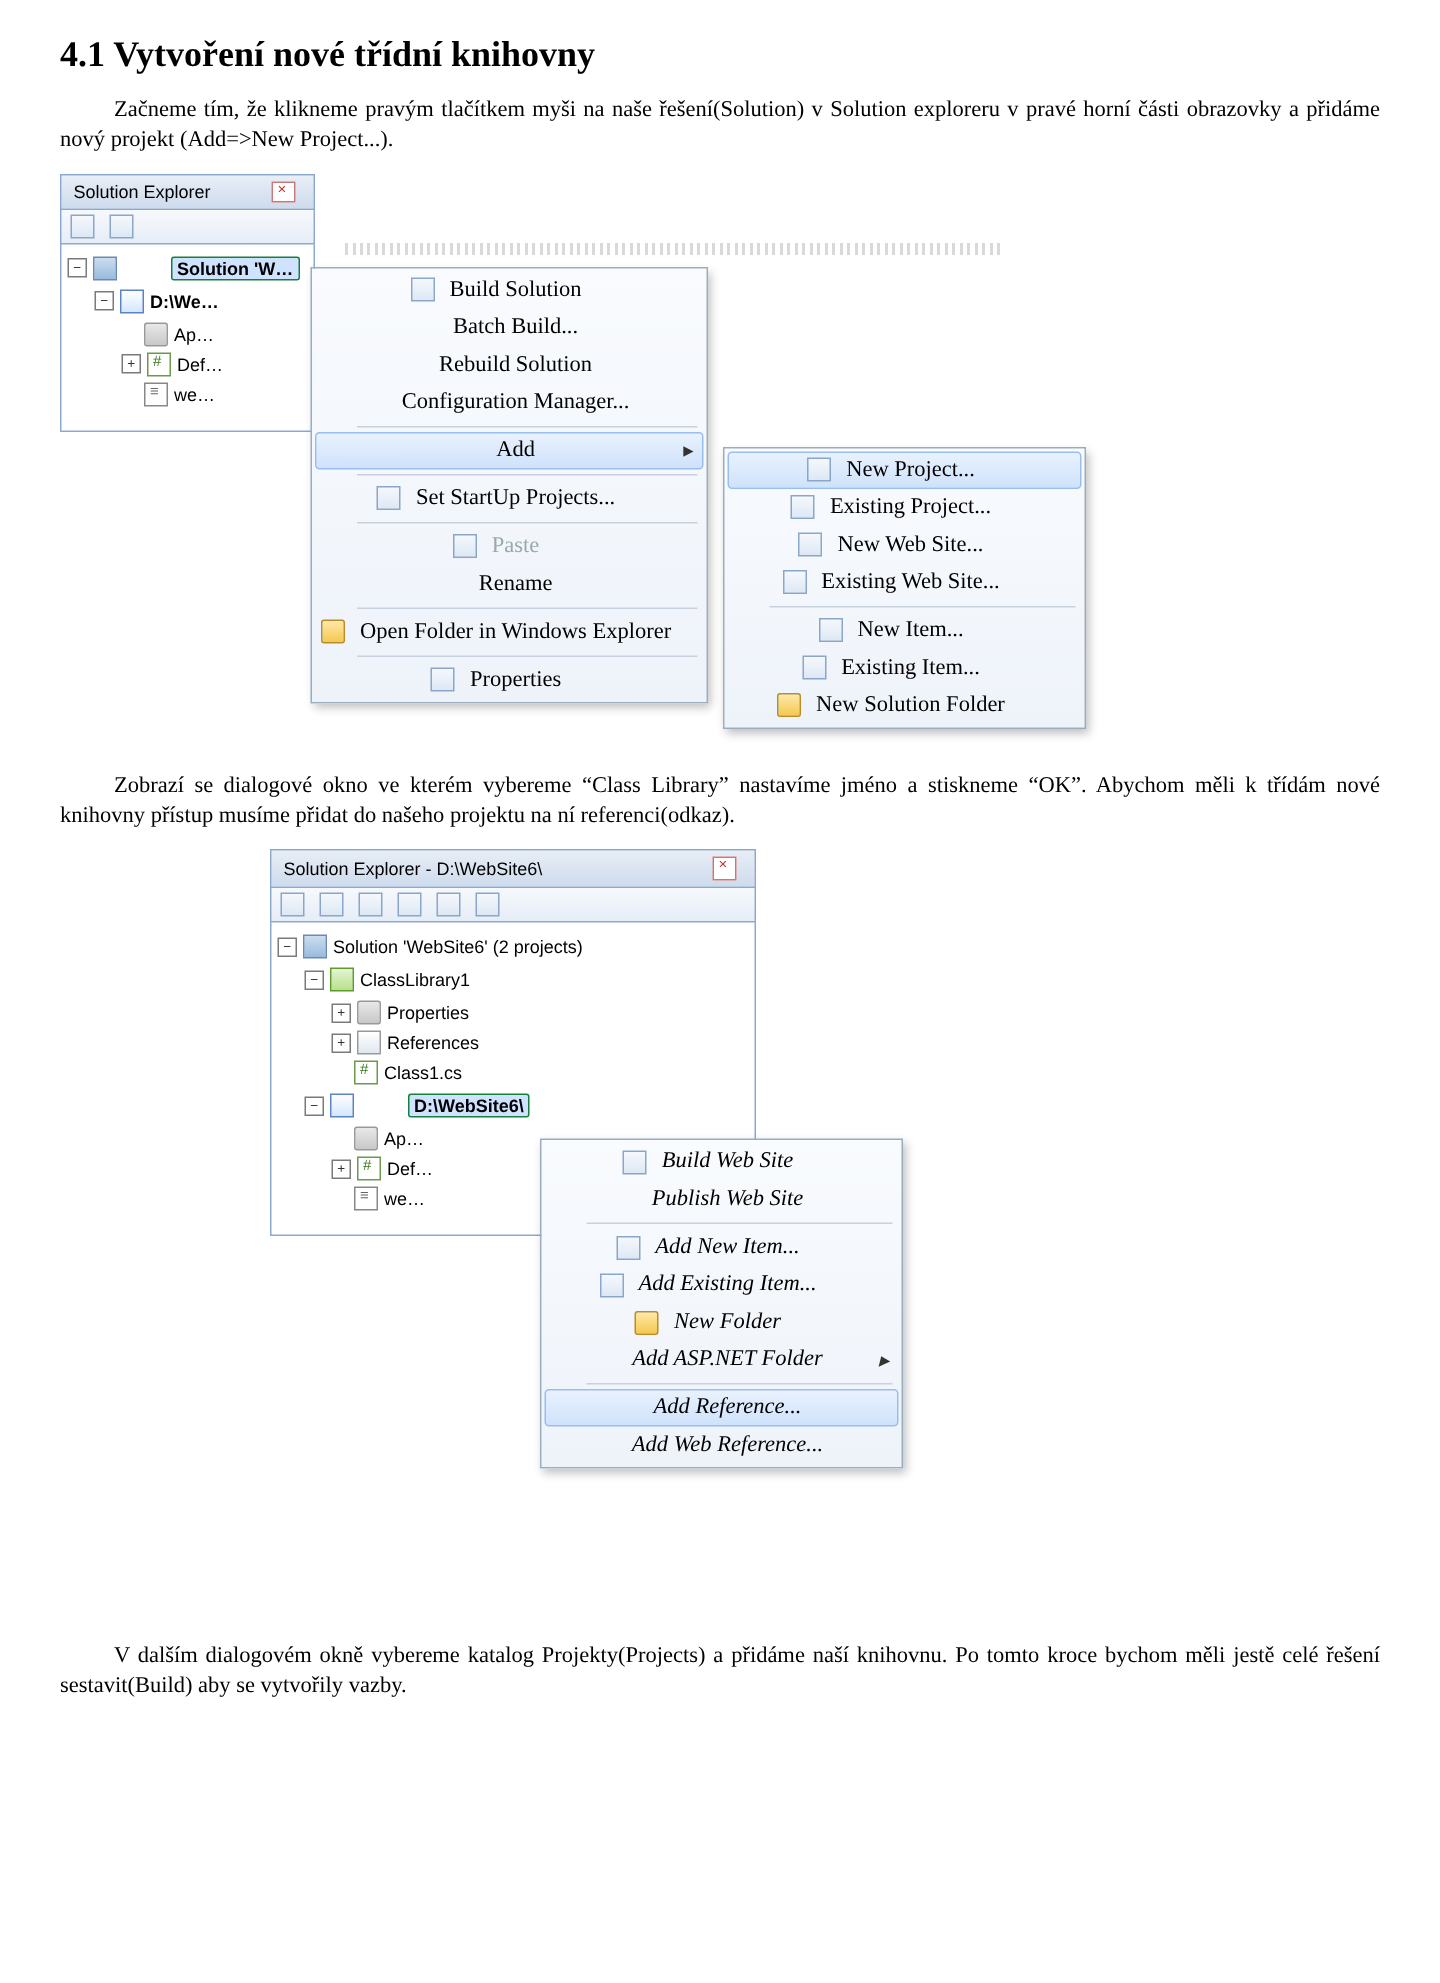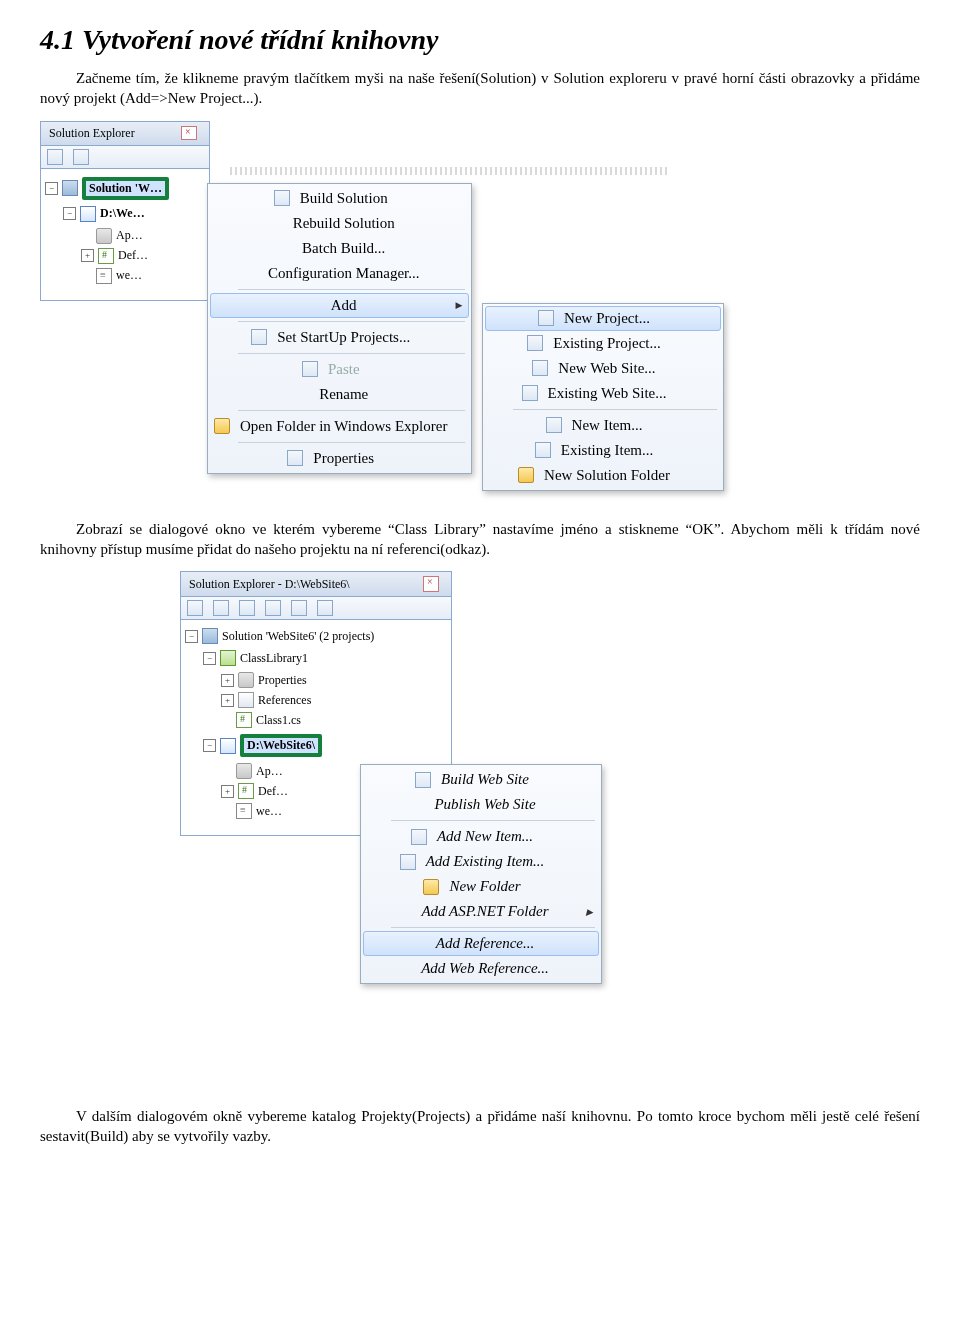--- a/index.html
+++ b/index.html
@@ -1,21 +1,21 @@
 <!DOCTYPE html>
 <html><head>
 <meta charset="utf-8">
 <style>
 body { margin:0; padding:24px 40px; font-family:"Times New Roman",serif; font-size:15px; color:#000; background:#fff; width:880px; }
-h2 { font-style:italic; font-weight:bold; font-size:28px; margin:0 0 12px 0; }
+h2 { font-weight:bold; font-size:24px; margin:0 0 12px 0; }
 p { margin:0 0 10px 0; text-align:justify; line-height:1.35; }
 .indent { text-indent:36px; }
 .screenshot { margin:12px 0 18px 0; }
 
-.panel { font-family:Liberation Serif, serif; font-size:12px; background:#fff; }
+.panel { font-family:Liberation Sans, sans-serif; font-size:12px; background:#fff; }
 .se-title { background:linear-gradient(#e8eef6,#cedbed); border:1px solid #8ba9cf; padding:4px 8px; display:flex; align-items:center; justify-content:space-between; }
 .se-title .ico.x { width:14px; height:14px; }
 .se-toolbar { background:linear-gradient(#f7f9fc,#e6edf7); border:1px solid #8ba9cf; border-top:none; padding:3px 6px; display:flex; gap:6px; }
 .se-body { border:1px solid #8ba9cf; border-top:none; padding:6px 4px 10px 4px; min-height:60px; }
 .tree { list-style:none; margin:0; padding:0; }
 .tree li { padding:2px 0 2px 0; display:flex; align-items:center; white-space:nowrap; }
 .tree ul { list-style:none; margin:0; padding-left:18px; }
 .twist { width:11px; height:11px; border:1px solid #7a7a7a; background:#fff; display:inline-flex; align-items:center; justify-content:center; font-size:9px; line-height:1; margin-right:4px; color:#333; }
 .ico { width:16px; height:16px; display:inline-block; margin-right:4px; position:relative; flex:0 0 16px; }
 .ico.sol { background:linear-gradient(#cde,#9bd); border:1px solid #6a89b5; box-sizing:border-box; }
@@ -24,38 +24,38 @@
 .ico.folderg { background:linear-gradient(#e8e8e8,#c8c8c8); border:1px solid #999; box-sizing:border-box; border-radius:2px; }
 .ico.cs { background:#fff; border:1px solid #6a9a4a; box-sizing:border-box; }
 .ico.cs:after { content:"#"; color:#3b7a1e; font-size:10px; position:absolute; left:3px; top:0; }
 .ico.cfg { background:#fff; border:1px solid #888; box-sizing:border-box; }
 .ico.cfg:after { content:"≡"; color:#666; font-size:10px; position:absolute; left:3px; top:0; }
 .ico.cmd { background:linear-gradient(#f5f8fc,#dde8f5); border:1px solid #8aa6c8; box-sizing:border-box; }
 .ico.csproj { background:linear-gradient(#e4f4d4,#b9e08c); border:1px solid #5f9a2c; box-sizing:border-box; }
 .ico.ref { background:linear-gradient(#fff,#e0e8f0); border:1px solid #999; box-sizing:border-box; }
 .ico.x { background:#fff; border:1px solid #c77; box-sizing:border-box; text-align:center; }
 .ico.x:after { content:"×"; color:#b33; font-size:10px; position:absolute; left:3px; top:-1px; }
-.sel { background:#cfe3ff; border:4px solid #15803d; border-radius:2px; padding:0 3px; font-weight:bold; }
+.sel { background:#cfe3ff; border:1px solid #15803d; border-radius:2px; padding:0 3px; font-weight:bold;margin-left:32px; }
 
 .menu { position:absolute; background:linear-gradient(#f9fbfe,#eef3fa); border:1px solid #99adbf; box-shadow:2px 3px 6px rgba(0,0,0,0.25); padding:2px; }
 .menu .row { display:flex; align-items:center; padding:4px 22px 4px 4px; min-width:210px; position:relative;justify-content:center; }
 .menu .row.hl { background:linear-gradient(#e9f2fe,#cfe2fb); border:1px solid #99bdee; border-radius:3px; padding:3px 21px 3px 3px; }
 .menu .sep { height:1px; background:#c7d2de; margin:3px 4px 3px 28px; }
 .menu .ic { width:20px; display:inline-flex; justify-content:center; margin-right:6px; }
 .menu .row .arw { position:absolute; right:6px; font-size:9px; color:#333; }
 .menu .row.dis { color:#9aa; }
 
 .shot1 { position:relative; width:650px; height:380px; background:#fff; }
 .shot1 .panel { width:170px; }
 .shot1 .dots { position:absolute; left:190px; top:46px; width:440px; height:8px; background:repeating-linear-gradient(90deg,#d9d9d9 0 2px,transparent 2px 5px); }
 .shot1 .menu.m1 { left:167px; top:62px; }
 .shot1 .menu.m2 { left:430px; top:182px;margin-left:12px; }
 
 .shot2 { position:relative; width:430px; margin:12px 0 0 140px; }
-.shot2 .panel { width:272px; }
+.shot2 .panel { width:324px; }
 .shot2 .menu.m3 { position:absolute; left:180px; top:193px;font-style:italic; }
 .shot2 .se-title2 { background:linear-gradient(#e8eef6,#cedbed); border:1px solid #8ba9cf; padding:4px 8px; display:flex; align-items:center; justify-content:space-between; }
 </style>
 </head>
 <body>
 
 <h2>4.1 Vytvoření nové třídní knihovny</h2>
 <p class="indent">Začneme tím, že klikneme pravým tlačítkem myši na naše řešení(Solution) v Solution exploreru v pravé horní části obrazovky a přidáme nový projekt (Add=&gt;New Project...).</p>
 
 <div class="screenshot shot1">
@@ -110,25 +110,25 @@
 
   <div class="menu m1">
     <div class="row">
         <span class="ic">
           <span class="ico cmd"></span>
         </span>
         <span>Build Solution</span>
       </div>
     <div class="row">
         <span class="ic"></span>
+        <span>Batch Build...</span>
+      </div>
+    <div class="row">
+        <span class="ic"></span>
         <span>Rebuild Solution</span>
-      </div>
-    <div class="row">
-        <span class="ic"></span>
-        <span>Batch Build...</span>
       </div>
     <div class="row">
         <span class="ic"></span>
         <span>Configuration Manager...</span>
       </div>
     <div class="sep"></div>
     <div class="row hl">
         <span class="ic"></span>
         <span>Add</span>
         <span class="arw">▶</span>

